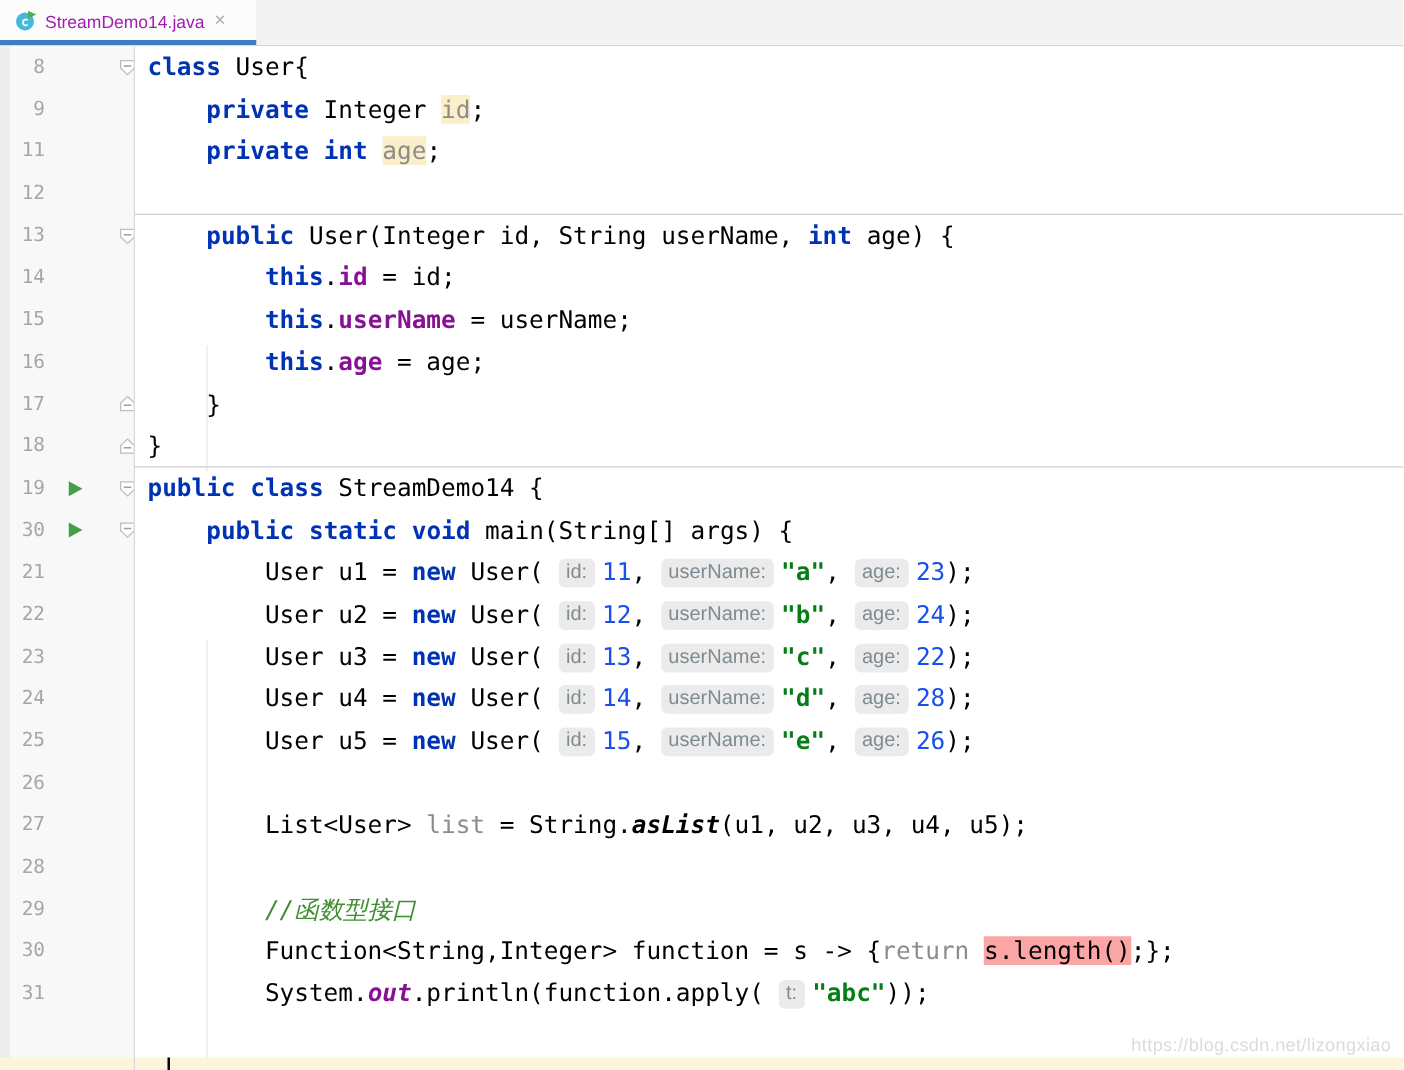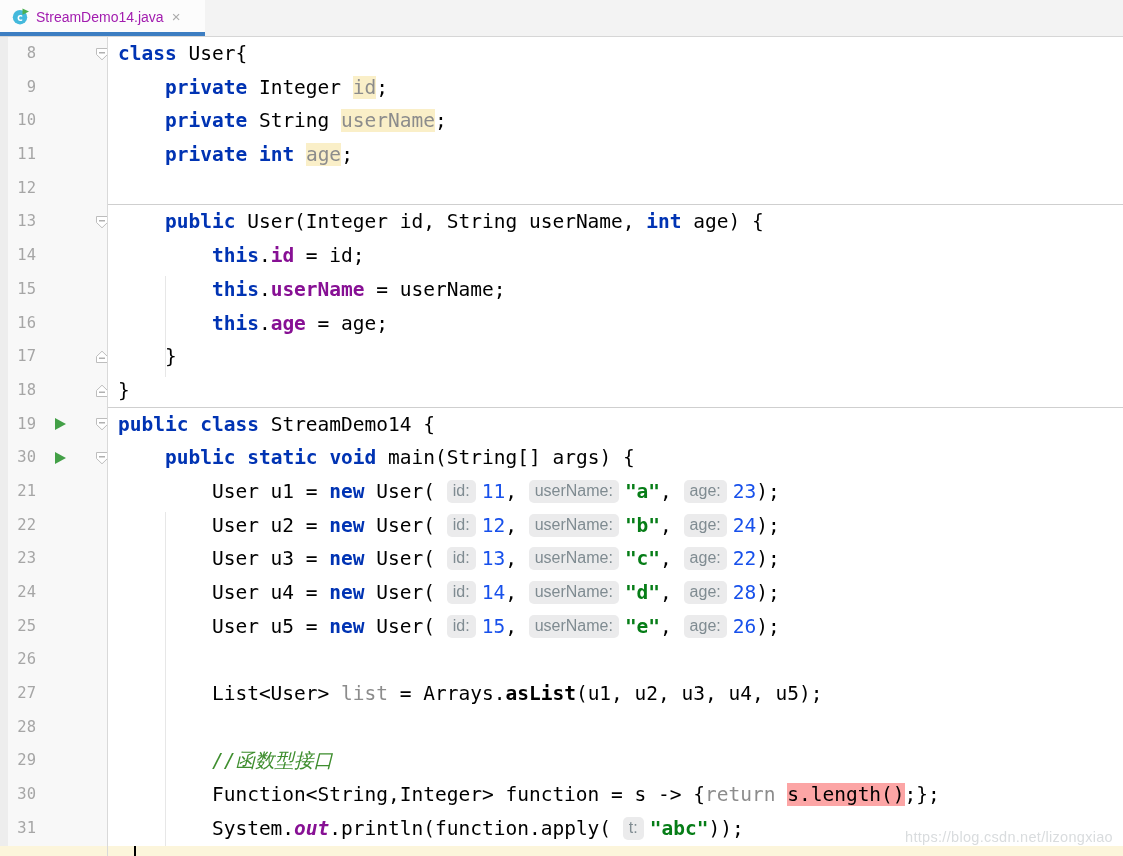--- a/index.html
+++ b/index.html
@@ -46,21 +46,21 @@
   .row.sep .code { border-bottom:1px solid #CFCFCF; }
   
   .t-kw  { color:#0033B3; font-weight:bold; }
   .t-pl  { color:#000000; }
   .t-fh  { color:#8C8C8C; background:#FAEFC8; }
   .t-fd  { color:#871094; font-weight:bold; }
   .t-gr  { color:#8C8C8C; }
   .t-nu  { color:#1750EB; }
   .t-st  { color:#067D17; font-weight:bold; }
   .t-cm  { color:#3F8E2F; font-style:italic; }
-  .t-im  { color:#000000; font-weight:bold; }
+  .t-im  { color:#000000; font-weight:bold; font-style:italic; }
   .t-fi  { color:#871094; font-weight:bold; font-style:italic; }
   .t-hlb { color:#000000; font-weight:normal; background:#fca5a5; }
   .hint {
     display:inline-block; font-family:Liberation Sans, sans-serif;
     font-size:16px; color:#7F8B91; background:#EBEBEC;
     border-radius:5px; padding:0 6px 1px 6px; line-height:22px;
     margin-right:6px; position:relative; top:-2px;
   }
   
   .caret-row { position:absolute; left:0; right:0; bottom:0; height:10.2px; background:#FCF5DB; z-index:3; }
@@ -107,26 +107,20 @@
           <div class="code"><span class="t-kw">class</span><span class="t-pl"> User{</span></div>
         </div>
         <div class="row">
           <div class="gutter">
             <span class="ln">9</span>
           </div>
           <div class="code"><span class="t-pl">    </span><span class="t-kw">private</span><span class="t-pl"> Integer </span><span class="t-fh">id</span><span class="t-pl">;</span></div>
         </div>
         <div class="row">
           <div class="gutter">
-            <span class="ln">10</span>
-          </div>
-          <div class="code"><span class="t-pl">    </span><span class="t-kw">private</span><span class="t-pl"> String </span><span class="t-fh">userName</span><span class="t-pl">;</span></div>
-        </div>
-        <div class="row">
-          <div class="gutter">
             <span class="ln">11</span>
           </div>
           <div class="code"><span class="t-pl">    </span><span class="t-kw">private</span><span class="t-pl"> </span><span class="t-kw">int</span><span class="t-pl"> </span><span class="t-fh">age</span><span class="t-pl">;</span></div>
         </div>
         <div class="row sep">
           <div class="gutter">
             <span class="ln">12</span>
           </div>
           <div class="code"></div>
         </div>
@@ -237,21 +231,21 @@
         <div class="row">
           <div class="gutter">
             <span class="ln">26</span>
           </div>
           <div class="code"></div>
         </div>
         <div class="row">
           <div class="gutter">
             <span class="ln">27</span>
           </div>
-          <div class="code"><span class="t-pl">        List&lt;User&gt; </span><span class="t-gr">list</span><span class="t-pl"> = Arrays.</span><span class="t-im">asList</span><span class="t-pl">(u1, u2, u3, u4, u5);</span></div>
+          <div class="code"><span class="t-pl">        List&lt;User&gt; </span><span class="t-gr">list</span><span class="t-pl"> = String.</span><span class="t-im">asList</span><span class="t-pl">(u1, u2, u3, u4, u5);</span></div>
         </div>
         <div class="row">
           <div class="gutter">
             <span class="ln">28</span>
           </div>
           <div class="code"></div>
         </div>
         <div class="row">
           <div class="gutter">
             <span class="ln">29</span>

